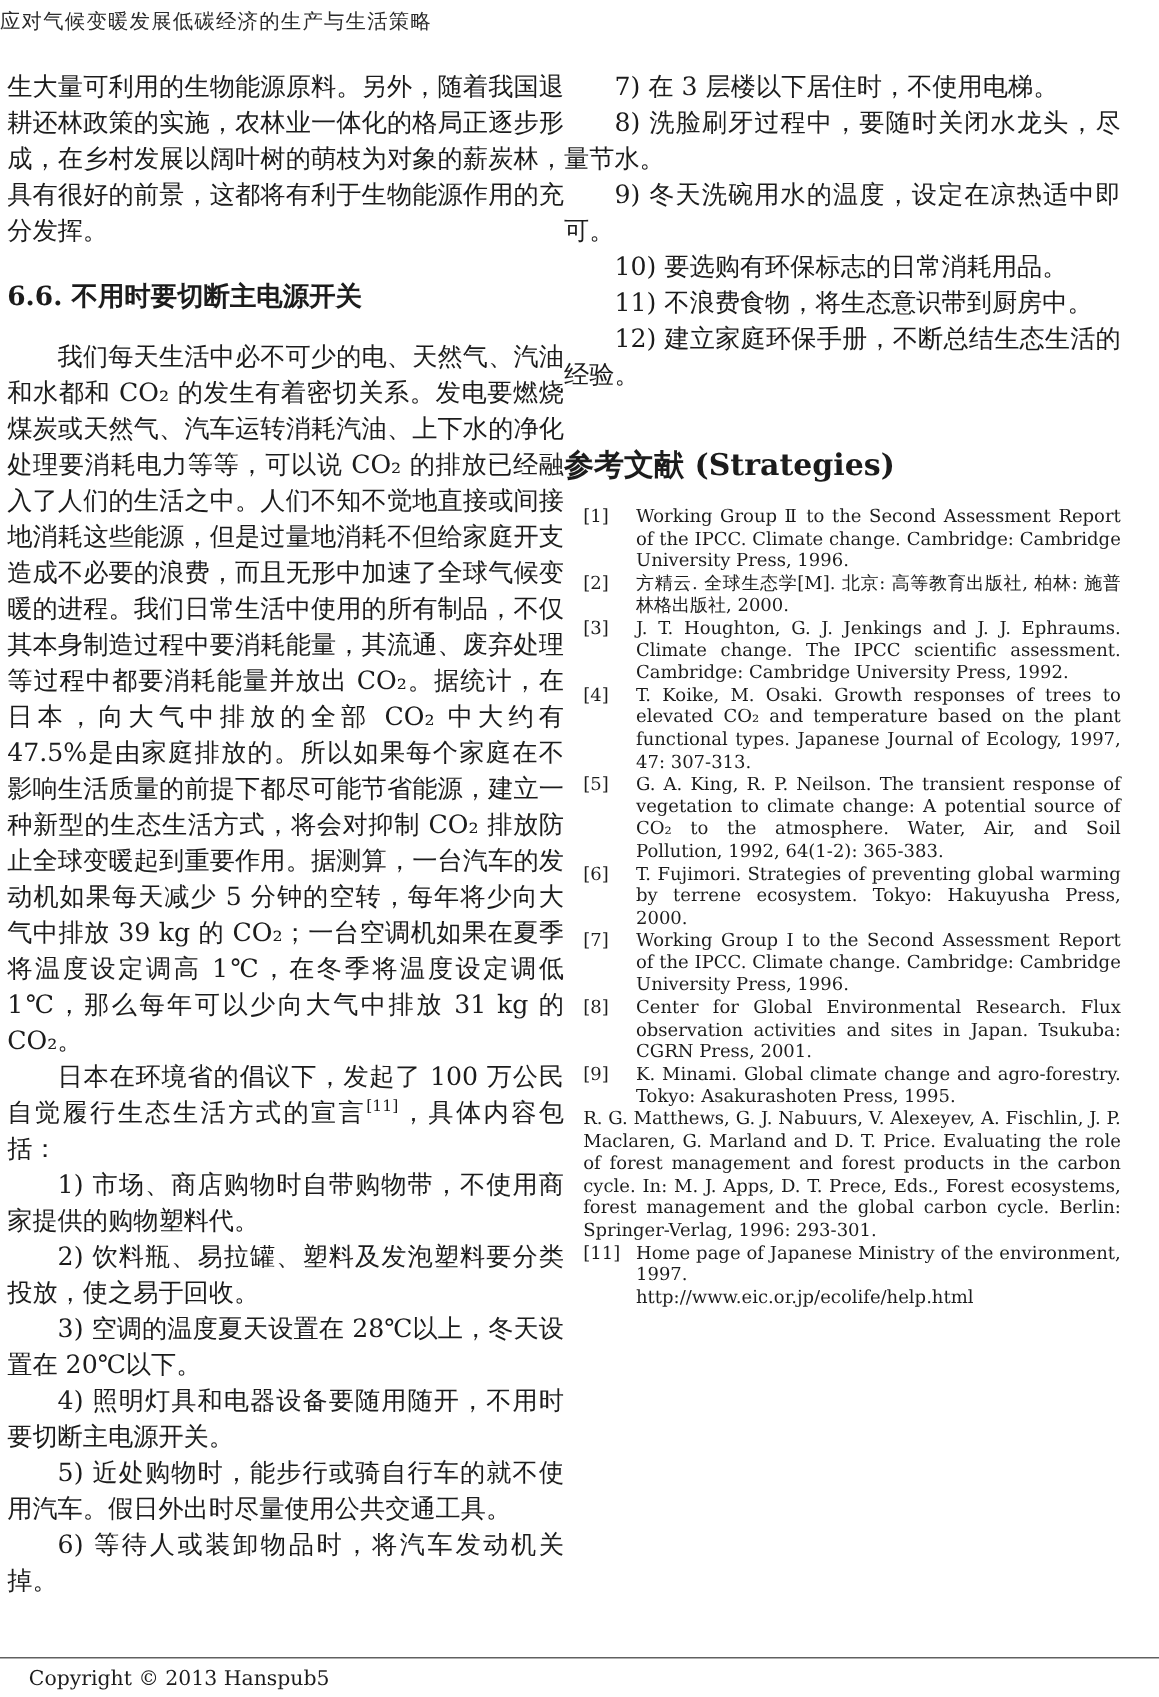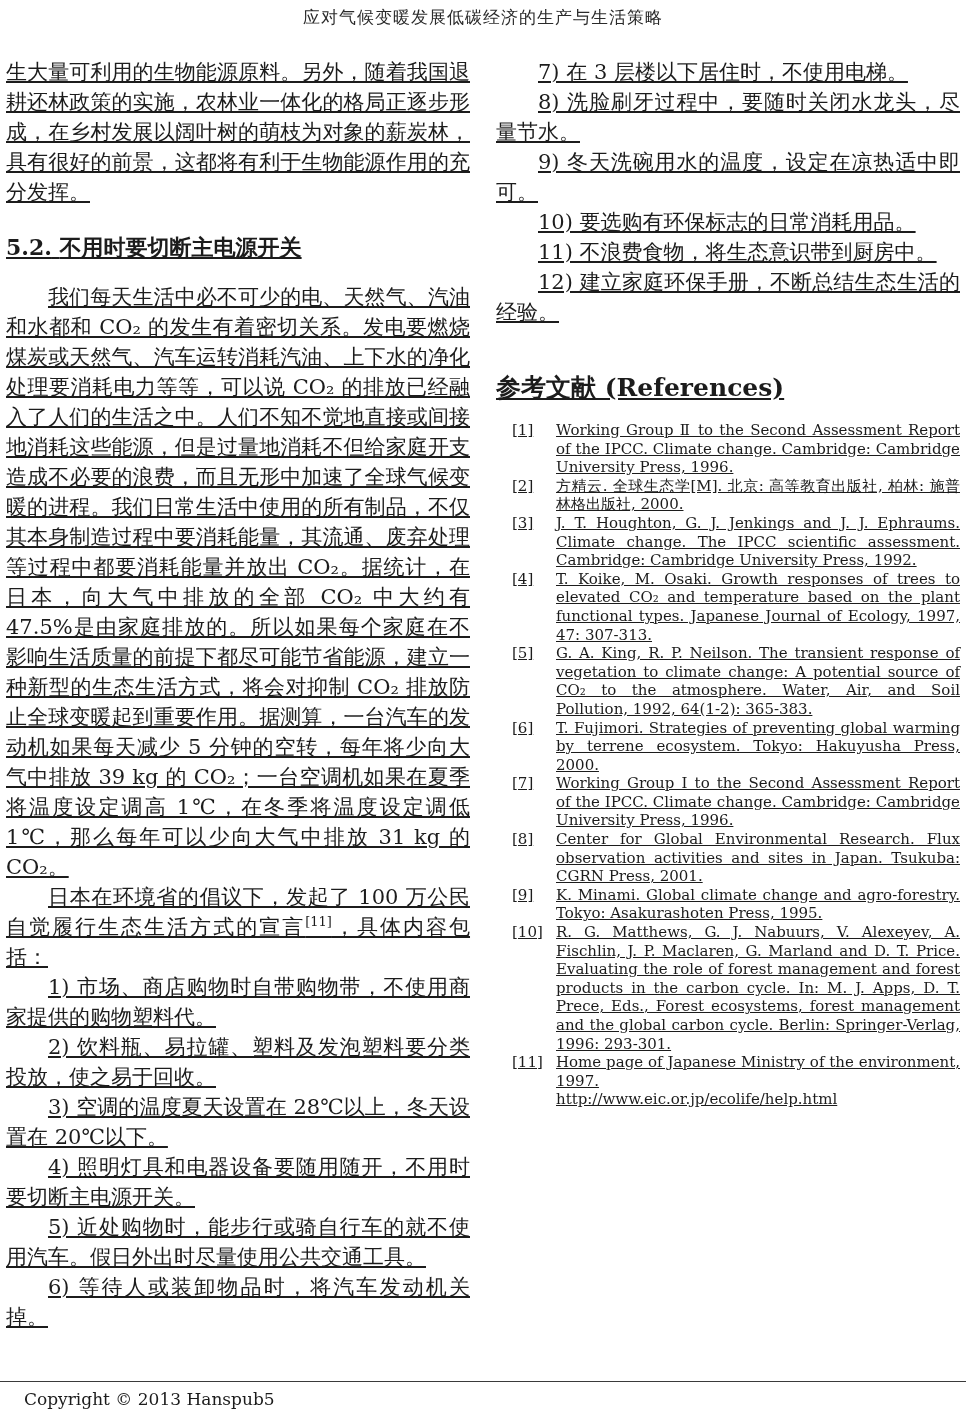--- a/index.html
+++ b/index.html
@@ -10,33 +10,31 @@
     background: #fff;
     color: #1c1c1c;
     font-family: "DejaVu Serif", "Liberation Serif", serif;
     overflow: hidden;
   }
   .running-header {
     position: absolute;
     top: 6px;
     left: 0;
     width: 100%;
-    text-align: center;
+    text-align: left;
     font-size: 17px;
     letter-spacing: 1px;
     color: #2a2a2a;
   }
   .columns {
     position: absolute;
     top: 57px;
     left: 6px;
     right: 6px;
     display: flex;
-    gap: 26px;
-    text-decoration: underline;
   }
   .col { width: 464px; }
   .body-para {
     margin: 0;
     font-size: 21px;
     line-height: 30px;
     text-align: justify;
     text-justify: inter-ideograph;
   }
   .indent { text-indent: 2em; }
@@ -98,21 +96,21 @@
 
 <div class="page">
 
   <div class="running-header">应对气候变暖发展低碳经济的生产与生活策略</div>
 
   <div class="columns">
 
     <div class="col">
       <p class="body-para">生大量可利用的生物能源原料。另外，随着我国退耕还林政策的实施，农林业一体化的格局正逐步形成，在乡村发展以阔叶树的萌枝为对象的薪炭林，具有很好的前景，这都将有利于生物能源作用的充分发挥。</p>
 
-      <h2 class="section-heading"><span class="num">5.2.</span> <span class="zh">不用时要切断主电源开关</span></h2>
+      <h2 class="section-heading"><span class="num">6.6.</span> <span class="zh">不用时要切断主电源开关</span></h2>
 
       <p class="body-para indent">我们每天生活中必不可少的电、天然气、汽油和水都和 CO₂ 的发生有着密切关系。发电要燃烧煤炭或天然气、汽车运转消耗汽油、上下水的净化处理要消耗电力等等，可以说 CO₂ 的排放已经融入了人们的生活之中。人们不知不觉地直接或间接地消耗这些能源，但是过量地消耗不但给家庭开支造成不必要的浪费，而且无形中加速了全球气候变暖的进程。我们日常生活中使用的所有制品，不仅其本身制造过程中要消耗能量，其流通、废弃处理等过程中都要消耗能量并放出 CO₂。据统计，在日本，向大气中排放的全部 CO₂ 中大约有 47.5%是由家庭排放的。所以如果每个家庭在不影响生活质量的前提下都尽可能节省能源，建立一种新型的生态生活方式，将会对抑制 CO₂ 排放防止全球变暖起到重要作用。据测算，一台汽车的发动机如果每天减少 5 分钟的空转，每年将少向大气中排放 39 kg 的 CO₂；一台空调机如果在夏季将温度设定调高 1℃，在冬季将温度设定调低 1℃，那么每年可以少向大气中排放 31 kg 的 CO₂。</p>
 
       <p class="body-para indent"><span>日本在环境省的倡议下，发起了 100 万公民自觉履行生态生活方式的宣言</span><sup>[11]</sup><span>，具体内容包括：</span></p>
 
       <p class="body-para indent">1) 市场、商店购物时自带购物带，不使用商家提供的购物塑料代。</p>
       <p class="body-para indent">2) 饮料瓶、易拉罐、塑料及发泡塑料要分类投放，使之易于回收。</p>
       <p class="body-para indent">3) 空调的温度夏天设置在 28℃以上，冬天设置在 20℃以下。</p>
       <p class="body-para indent">4) 照明灯具和电器设备要随用随开，不用时要切断主电源开关。</p>
       <p class="body-para indent">5) 近处购物时，能步行或骑自行车的就不使用汽车。假日外出时尽量使用公共交通工具。</p>
@@ -121,21 +119,21 @@
 
     <div class="col">
       <p class="body-para indent">7) 在 3 层楼以下居住时，不使用电梯。</p>
       <p class="body-para indent">8) 洗脸刷牙过程中，要随时关闭水龙头，尽量节水。</p>
       <p class="body-para indent">9) 冬天洗碗用水的温度，设定在凉热适中即可。</p>
       <p class="body-para indent">10) 要选购有环保标志的日常消耗用品。</p>
       <p class="body-para indent">11) 不浪费食物，将生态意识带到厨房中。</p>
       <p class="body-para indent">12) 建立家庭环保手册，不断总结生态生活的经验。</p>
 
 
-      <h2 class="refs-heading"><span class="zh">参考文献</span><span> (References)</span></h2>
+      <h2 class="refs-heading"><span class="zh">参考文献</span><span> (Strategies)</span></h2>
 
       <div class="references">
         <div class="ref-item">
           <span class="ref-label">[1]</span>
           <span class="ref-text">Working Group Ⅱ to the Second Assessment Report of the IPCC. Climate change. Cambridge: Cambridge University Press, 1996.</span>
         </div>
         <div class="ref-item">
           <span class="ref-label">[2]</span>
           <span class="ref-text">方精云. 全球生态学[M]. 北京: 高等教育出版社, 柏林: 施普林格出版社, 2000.</span>
         </div>
@@ -161,21 +159,20 @@
         </div>
         <div class="ref-item">
           <span class="ref-label">[8]</span>
           <span class="ref-text">Center for Global Environmental Research. Flux observation activities and sites in Japan. Tsukuba: CGRN Press, 2001.</span>
         </div>
         <div class="ref-item">
           <span class="ref-label">[9]</span>
           <span class="ref-text">K. Minami. Global climate change and agro-forestry. Tokyo: Asakurashoten Press, 1995.</span>
         </div>
         <div class="ref-item">
-          <span class="ref-label">[10]</span>
           <span class="ref-text">R. G. Matthews, G. J. Nabuurs, V. Alexeyev, A. Fischlin, J. P. Maclaren, G. Marland and D. T. Price. Evaluating the role of forest management and forest products in the carbon cycle. In: M. J. Apps, D. T. Prece, Eds., Forest ecosystems, forest management and the global carbon cycle. Berlin: Springer-Verlag, 1996: 293-301.</span>
         </div>
         <div class="ref-item">
           <span class="ref-label">[11]</span>
           <span class="ref-text"><span>Home page of Japanese Ministry of the environment, 1997.</span><span class="ref-url">http://www.eic.or.jp/ecolife/help.html</span></span>
         </div>
       </div>
     </div>
 
   </div>

